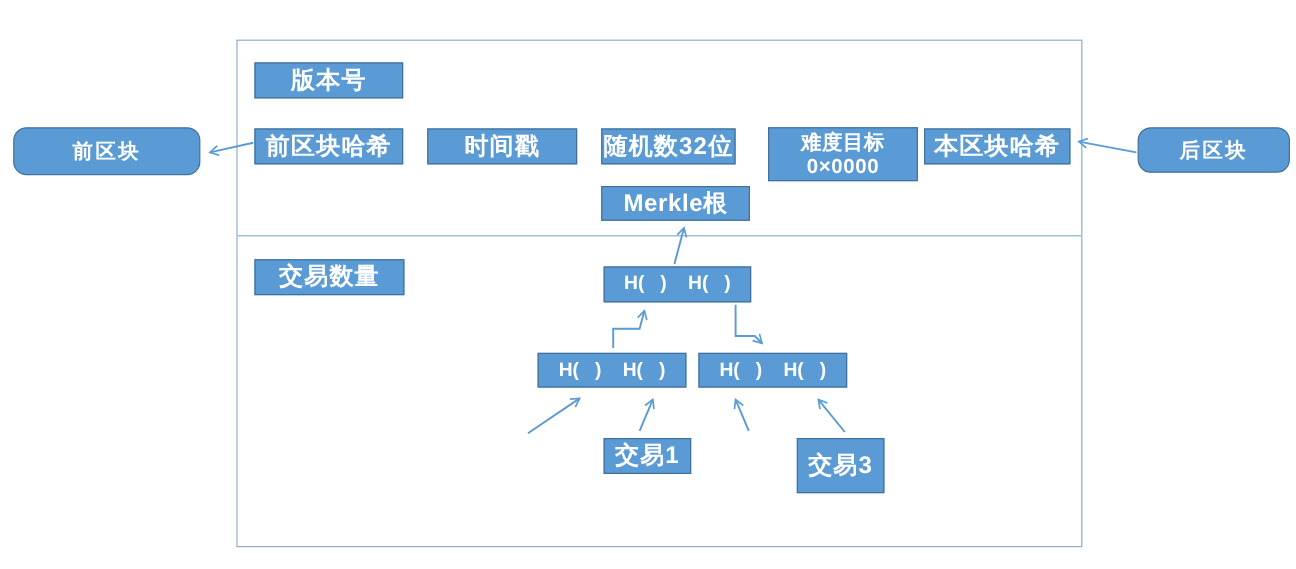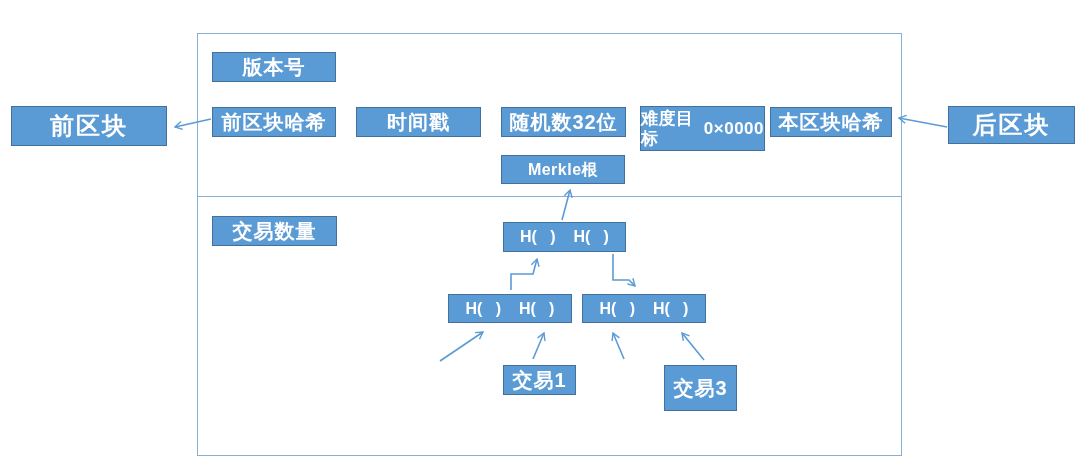--- a/index.html
+++ b/index.html
@@ -32,23 +32,23 @@
     border-top:1px solid var(--container-border);
   }
   .node{
     position:absolute;z-index:2;box-sizing:border-box;
     background:var(--box-fill);
     border:1px solid var(--box-border);
     color:var(--text);
     display:flex;align-items:center;justify-content:center;
     font-size:20px;line-height:1;letter-spacing:1px;
   }
-  .node.big{font-size:24px;letter-spacing:2px;}
+  .node.big{font-size:17px;letter-spacing:2px;border-radius:11px;}
   .node.hash{font-size:16px;white-space:pre;letter-spacing:0;}
-  .node.two-line{flex-direction:row;font-size:17px;line-height:20px;letter-spacing:0.5px;}
+  .node.two-line{flex-direction:column;font-size:17px;line-height:20px;letter-spacing:0.5px;}
   .node.latin{letter-spacing:0.5px;}
 </style>
 </head>
 <body>
 
 <div class="canvas">
 
   <div class="outer-block">
     <div class="section-divider"></div>
   </div>
@@ -69,27 +69,27 @@
     <line x1="624" y1="359" x2="613" y2="333" marker-end="url(#ah)"></line>
     <line x1="704" y1="360" x2="682" y2="333" marker-end="url(#ah)"></line>
   </svg>
 
   <div class="node big" style="left:11px;top:106px;width:156px;height:40px">前区块</div>
   <div class="node big" style="left:948px;top:106px;width:127px;height:38px">后区块</div>
 
   <div class="node" style="left:212px;top:52px;width:124px;height:30px">版本号</div>
   <div class="node" style="left:356px;top:107px;width:125px;height:30px">时间戳</div>
   <div class="node" style="left:212px;top:107px;width:124px;height:30px">前区块哈希</div>
-  <div class="node" style="left:501px;top:107px;width:125px;height:30px">随机数32位</div>
+  <div class="node" style="left:501px;top:107px;width:112px;height:30px">随机数32位</div>
   <div class="node two-line" style="left:640px;top:106px;width:125px;height:45px">
     <span>难度目标</span>
     <span>0×0000</span>
   </div>
   <div class="node" style="left:770px;top:107px;width:122px;height:30px">本区块哈希</div>
-  <div class="node latin" style="left:501px;top:155px;width:124px;height:29px;font-size:16px">Merkle根</div>
+  <div class="node latin" style="left:501px;top:155px;width:124px;height:29px;font-size:20px">Merkle根</div>
 
   <div class="node" style="left:212px;top:216px;width:125px;height:30px">交易数量</div>
   <div class="node hash" style="left:503px;top:222px;width:123px;height:30px">H(   )    H(   )</div>
   <div class="node hash" style="left:448px;top:294px;width:124px;height:29px">H(   )    H(   )</div>
   <div class="node hash" style="left:582px;top:294px;width:124px;height:29px">H(   )    H(   )</div>
 
   <div class="node" style="left:503px;top:365px;width:73px;height:30px">交易1</div>
   <div class="node" style="left:664px;top:365px;width:73px;height:46px">交易3</div>
 
 </div>

